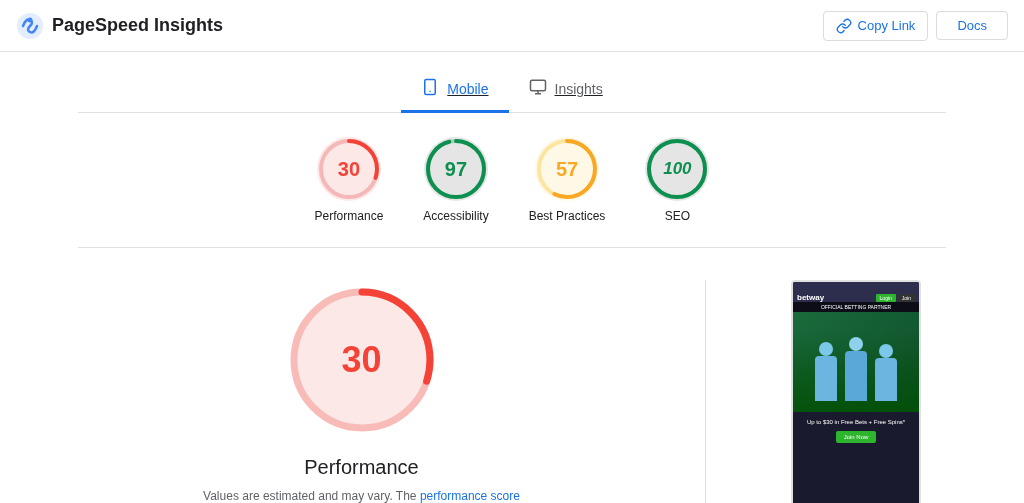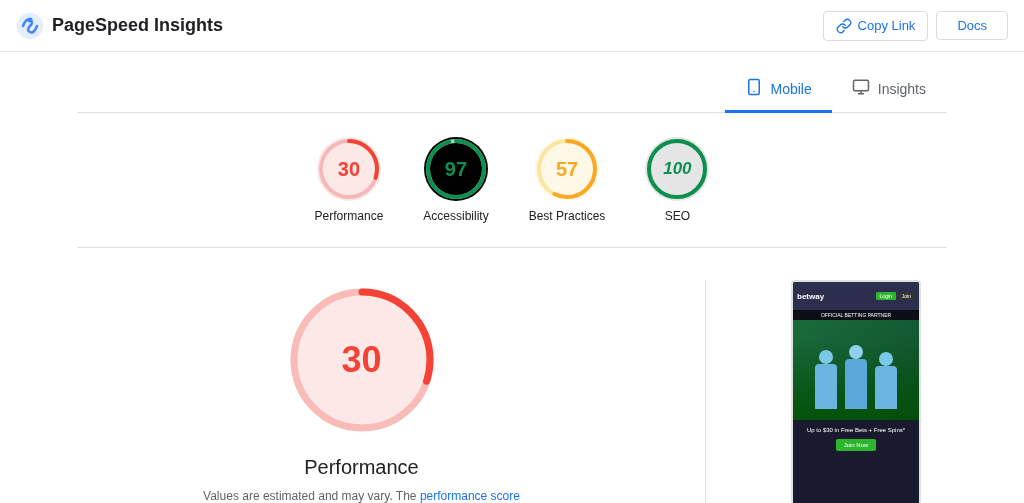--- a/index.html
+++ b/index.html
@@ -60,24 +60,25 @@
     
     .main-content {
       max-width: 900px;
       margin: 0 auto;
       padding: 0 16px;
     }
 
     
     .tabs-container {
       display: flex;
-      justify-content: flex-end;
+      justify-content: center;
       padding: 16px 0 0;
       border-bottom: 1px solid #e0e0e0;
       margin-bottom: 0;
+      text-decoration: underline;
     }
     .tab {
       display: flex;
       align-items: center;
       gap: 8px;
       padding: 10px 20px;
       cursor: pointer;
       font-size: 14px;
       color: #5f6368;
       border-bottom: 3px solid transparent;
@@ -203,24 +204,24 @@
     .phone-screenshot {
       width: 130px;
       height: 230px;
       border: 2px solid #e0e0e0;
       border-radius: 4px;
       overflow: hidden;
       background: #1a1a2e;
       position: relative;
     }
     .screenshot-topbar {
-      height: 28px;
+      height: 20px;
       background: #2d2d4e;
       display: flex;
-      align-items: center;
+      align-items: flex-end;
       padding: 0 4px;
       justify-content: space-between;
     }
     .betway-logo {
       color: #fff;
       font-size: 8px;
       font-weight: bold;
     }
     .screenshot-banner {
       height: 100px;
@@ -329,21 +330,21 @@
         <svg viewBox="0 0 64 64">
           <circle cx="32" cy="32" r="28" fill="none" stroke="#f4b8b8" stroke-width="4"></circle>
           <circle cx="32" cy="32" r="28" fill="none" stroke="#f44336" stroke-width="4" stroke-dasharray="175.93" stroke-dashoffset="123" stroke-linecap="round"></circle>
         </svg>
         <span class="score-number" style="color:#f44336;">30</span>
       </div>
       <span class="score-label">Performance</span>
     </div>
 
     <div class="score-item">
-      <div class="score-circle" style="background:#000000;">
+      <div class="score-circle" style="background:#e5e5e5;">
         <svg viewBox="0 0 64 64">
           <circle cx="32" cy="32" r="28" fill="none" stroke="#a8d5b8" stroke-width="4"></circle>
           <circle cx="32" cy="32" r="28" fill="none" stroke="#0d904f" stroke-width="4" stroke-dasharray="175.93" stroke-dashoffset="7" stroke-linecap="round"></circle>
         </svg>
         <span class="score-number" style="color:#0d904f;">97</span>
       </div>
       <span class="score-label">Accessibility</span>
     </div>
 
     <div class="score-item">

